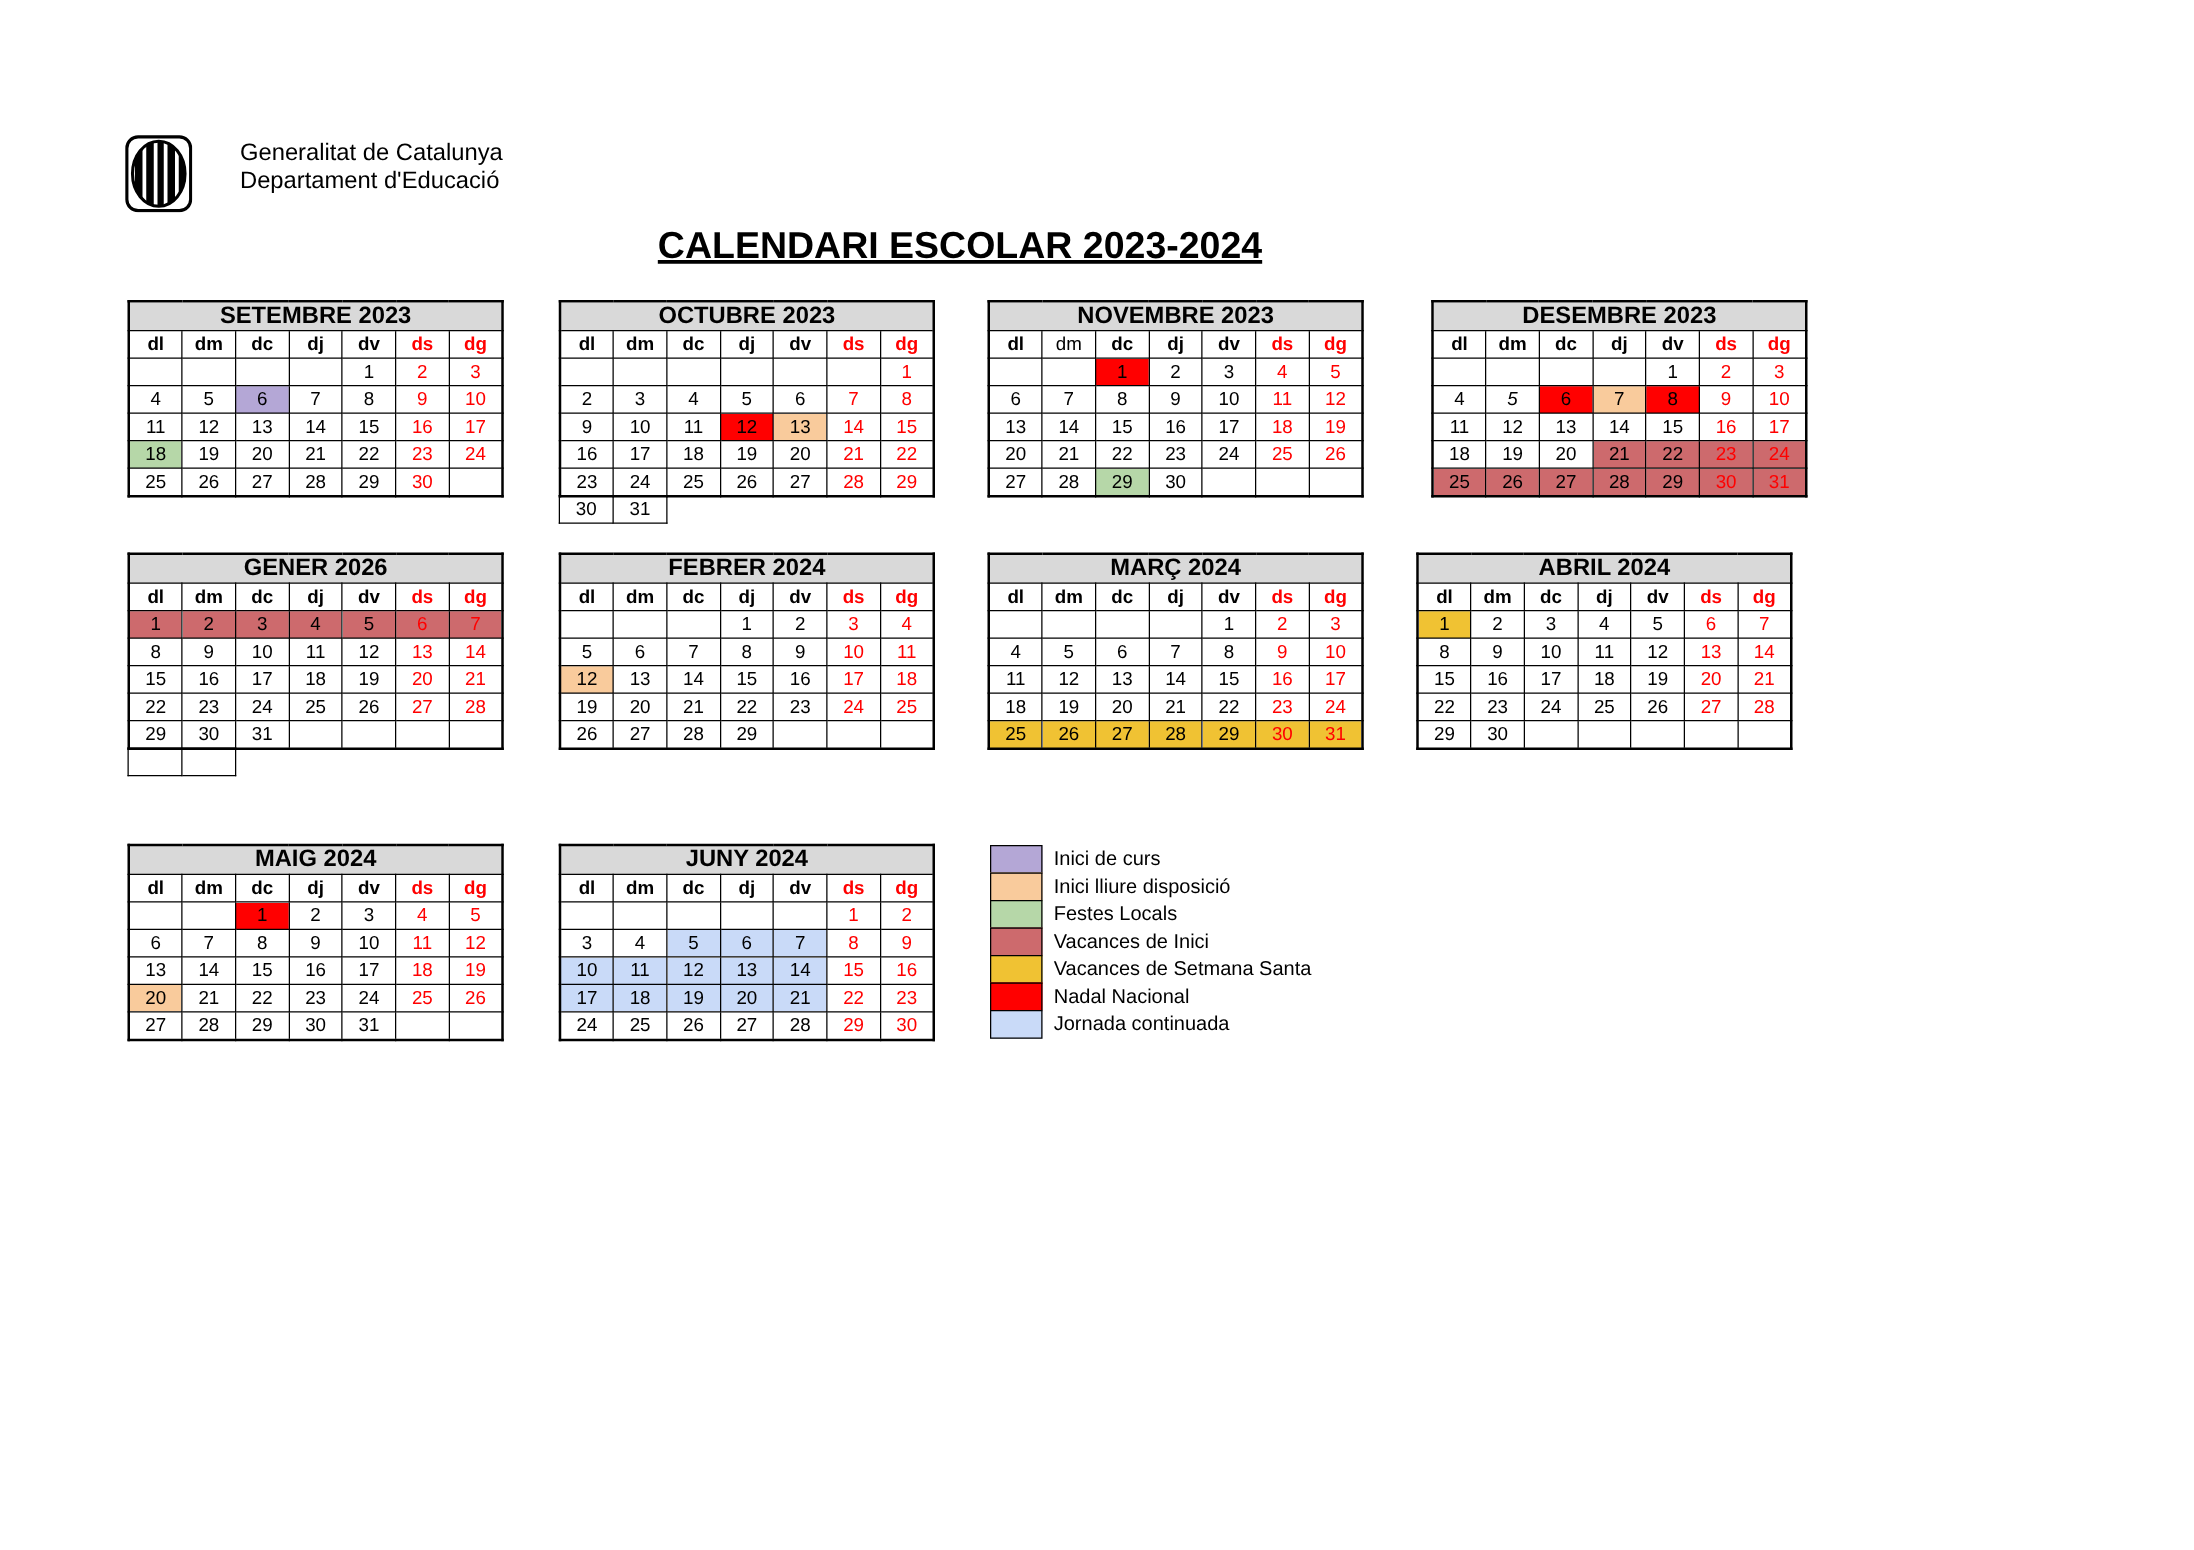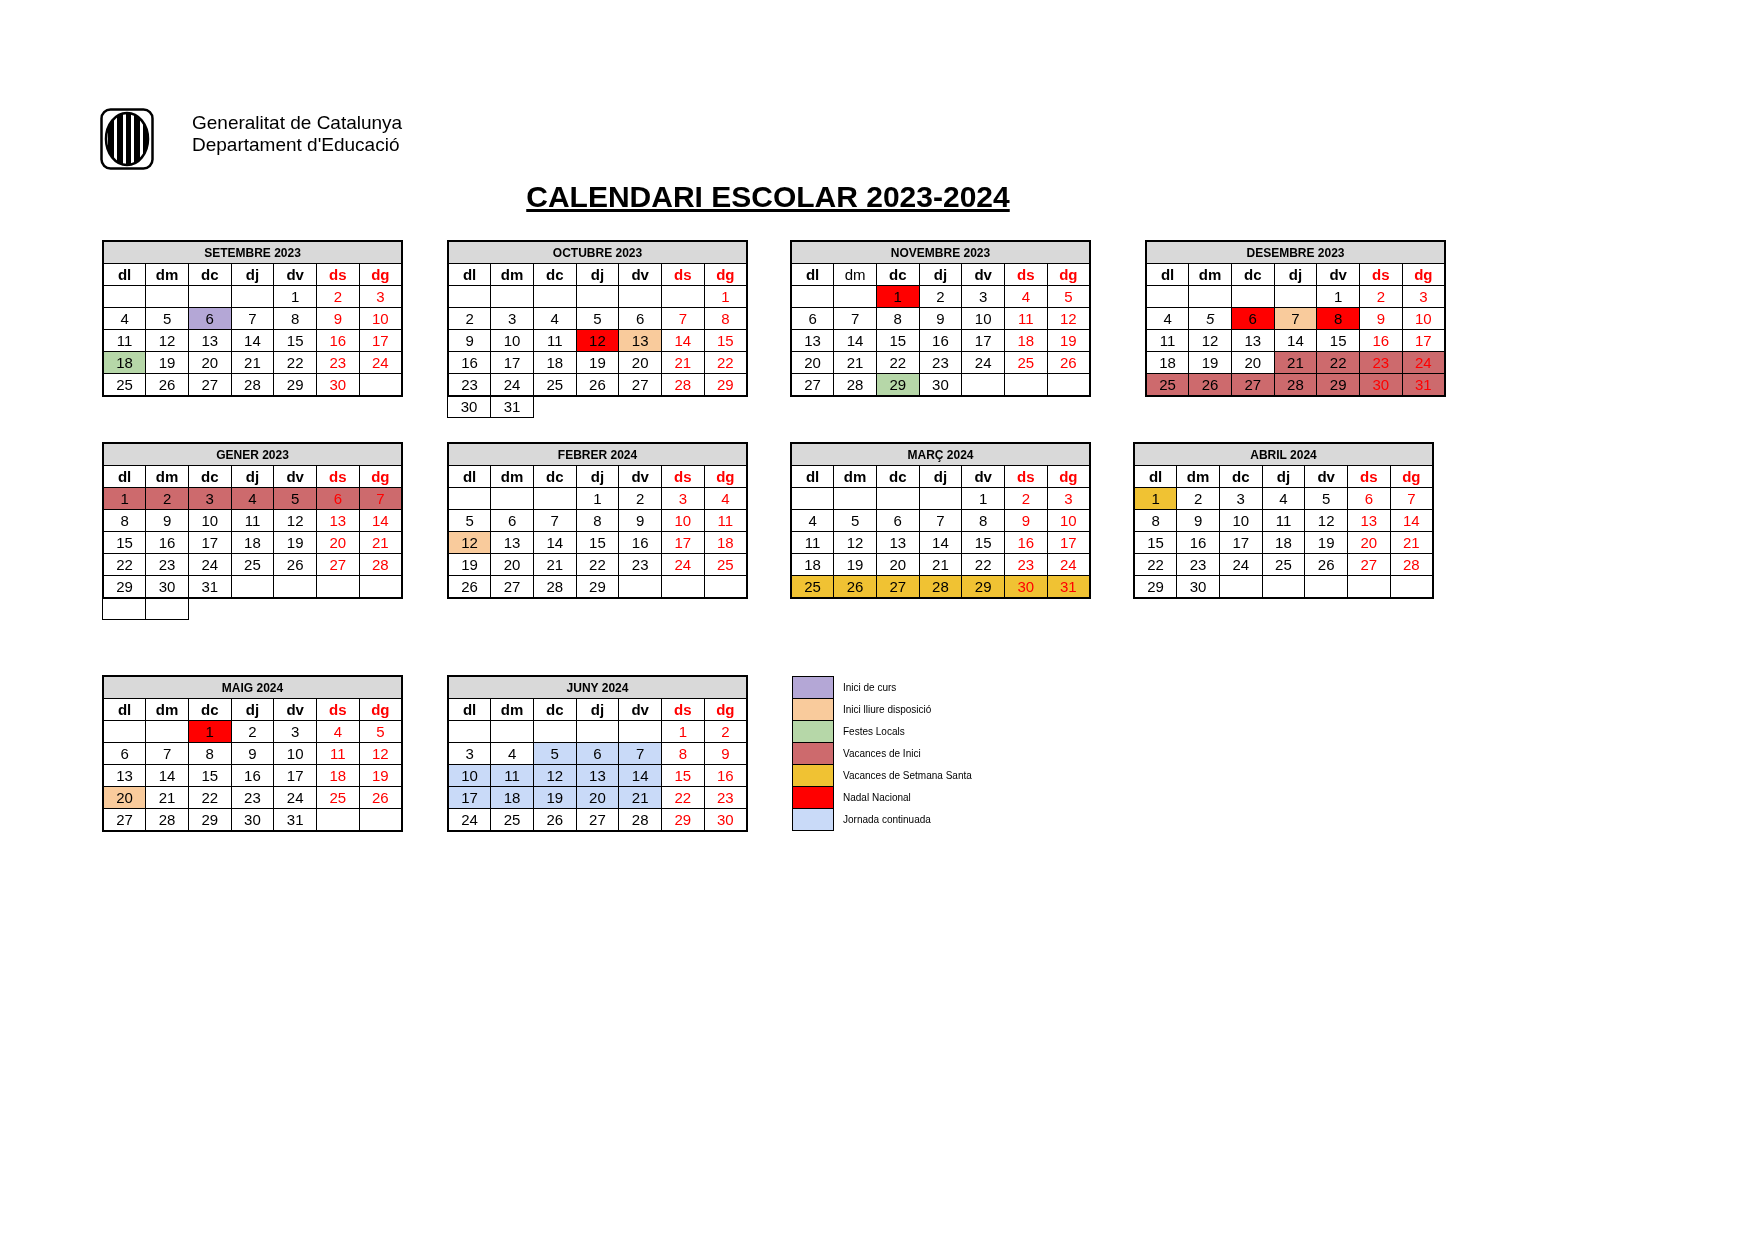--- a/index.html
+++ b/index.html
@@ -26,39 +26,39 @@
   .mw6{left:790px;top:442px;} .mw7{left:1133px;top:442px;}
   .mw8{left:102px;top:675px;} .mw9{left:447px;top:675px;}
   table.month{
     border-collapse:collapse;table-layout:fixed;width:301px;
     border:2px solid #000;font-size:15px;
   }
   table.month td{
     border:1px solid #000;height:21px;padding:0;
     text-align:center;vertical-align:middle;overflow:hidden;
   }
-  td.mh{background:#d9d9d9;font-weight:bold;font-size:12px;margin-left:46px;}
+  td.mh{background:#d9d9d9;font-weight:bold;font-size:19px;margin-left:46px;}
   td.dh{font-weight:bold;}
   td.dh.light{font-weight:normal;}
   .red{color:#ff0000;}
   .ital{font-style:italic;}
   table.month-extra{
     border-collapse:collapse;table-layout:fixed;margin-top:-2px;
     font-size:15px;
   }
   table.month-extra td{
     border:1px solid #000;width:42px;height:21px;padding:0;
     text-align:center;vertical-align:middle;
   }
   
   .legend{position:absolute;left:792px;top:676px;}
   .legend-row{display:flex;align-items:center;height:23px;}
   .legend-row + .legend-row{margin-top:-1px;}
   .legend-swatch{width:42px;height:23px;border:1px solid #000;box-sizing:border-box;flex:0 0 auto;}
-  .legend-label{margin-left:9px;font-size:10px;white-space:nowrap;}
+  .legend-label{margin-left:9px;font-size:16px;white-space:nowrap;}
 </style>
 </head>
 <body>
 
 <div class="logo-block">
   <svg width="54" height="62" viewBox="0 0 54 62">
     <rect x="1.5" y="1.5" width="51" height="59" rx="9" fill="none" stroke="#000" stroke-width="2.5"></rect>
     <clipPath id="oc">
         <ellipse cx="27" cy="31" rx="21" ry="26"></ellipse>
       </clipPath>
@@ -338,21 +338,21 @@
             <td class="red" style="background: rgb(205, 106, 109);">30</td>
             <td class="red" style="background: rgb(205, 106, 109);">31</td>
           </tr>
         </tbody>
       </table>
     </div>
     <div class="month-wrap mw4">
       <table class="month">
         <tbody>
           <tr>
-            <td colspan="7" class="mh">GENER 2023</td>
+            <td colspan="7" class="mh">GENER 2026</td>
           </tr>
           <tr>
             <td class="dh">dl</td>
             <td class="dh">dm</td>
             <td class="dh">dc</td>
             <td class="dh">dj</td>
             <td class="dh">dv</td>
             <td class="dh red">ds</td>
             <td class="dh red">dg</td>
           </tr>

